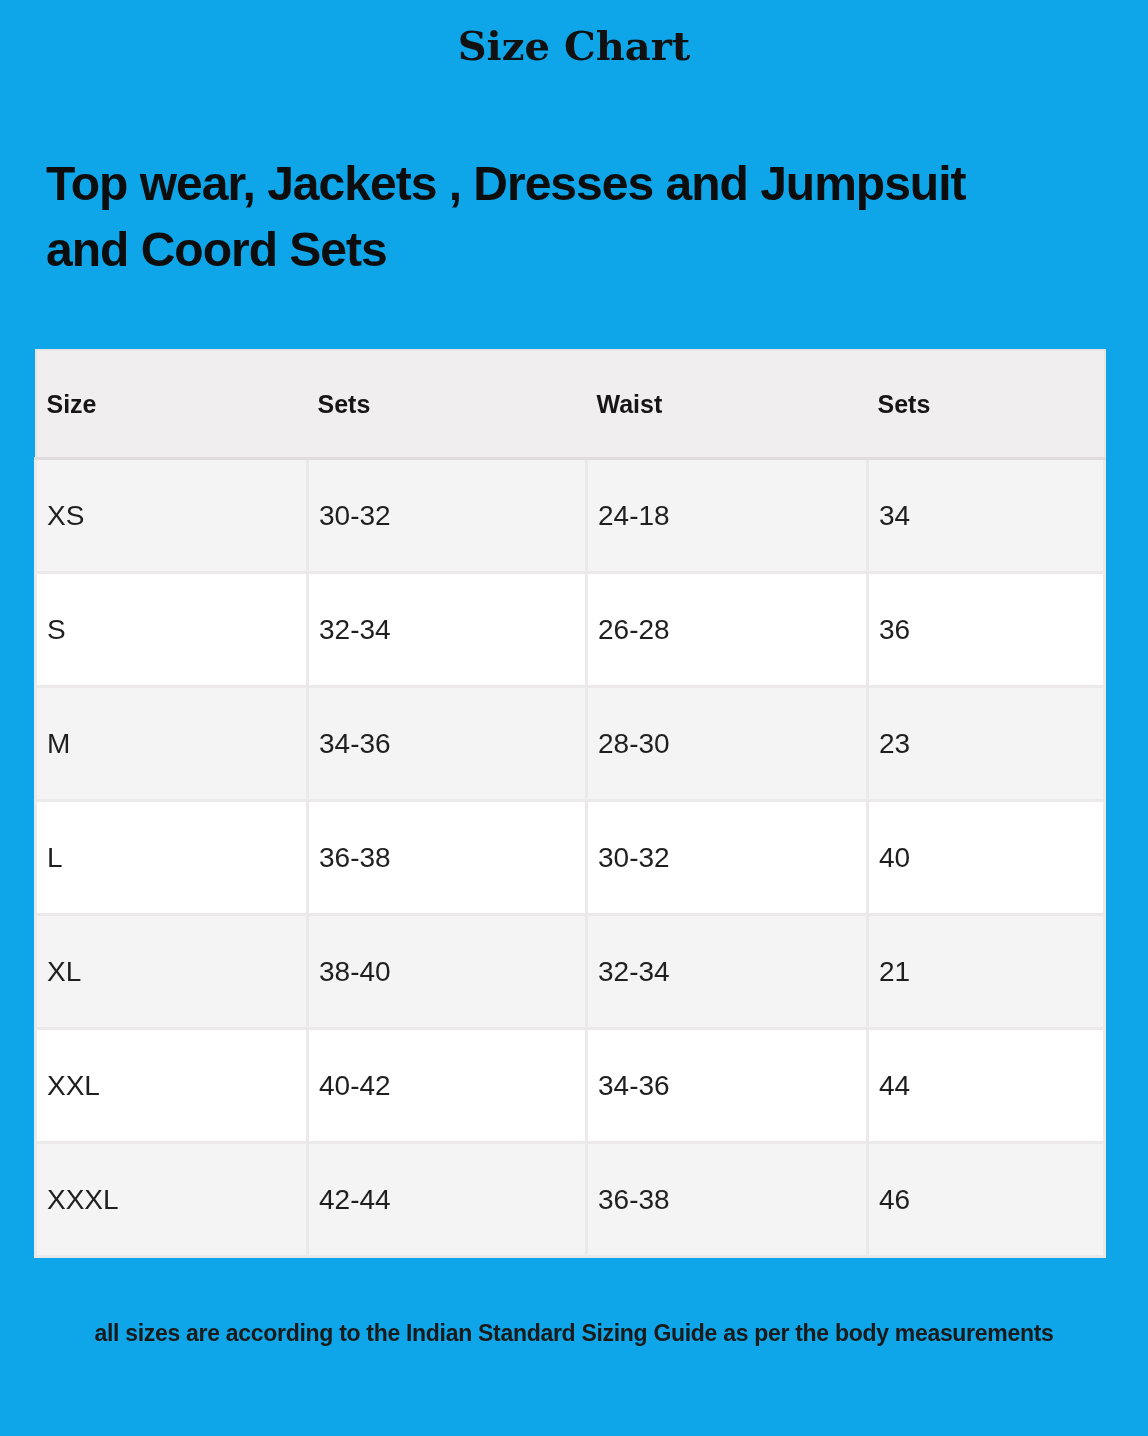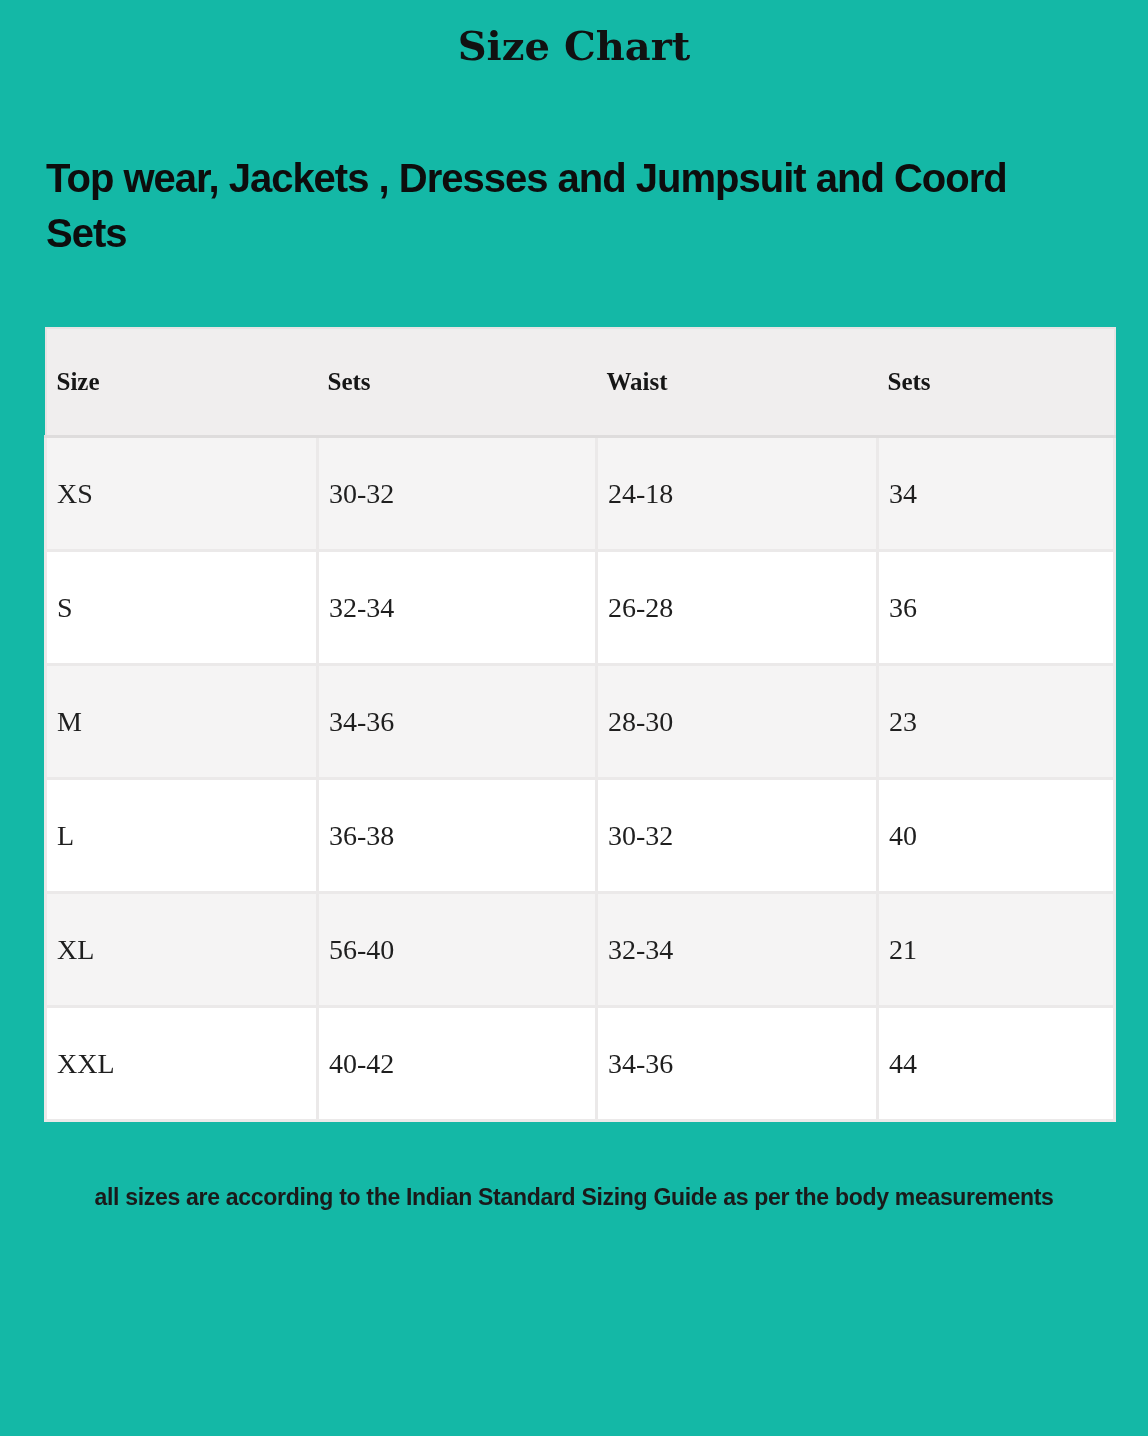--- a/index.html
+++ b/index.html
@@ -6,50 +6,49 @@
     margin: 0;
     padding: 0;
     background: #ffffff;
     width: 1148px;
     color: #1c1c1c;
     font-family: "Liberation Sans", sans-serif;
   }
   .page {
     width: 1148px;
     height: 1436px;
-    background: #14b8a6;
+    background: #0ea5e9;
     overflow: hidden;
     position: relative;
   }
   .page-title {
     margin-top: 22px;
     text-align: center;
     font-family: "DejaVu Serif", "Liberation Serif", serif;
     font-weight: 700;
     font-size: 40px;
     letter-spacing: 0px;
     color: #111111;
   }
   .section-heading {
     margin: 82px 0 0 46px;
     max-width: 970px;
-    font-size: 40px;
+    font-size: 48px;
     line-height: 1.38;
     font-weight: 800;
     letter-spacing: -1px;
     color: #0d0d0d;
   }
   .size-table {
-    margin: 66px 0 0 44px;
+    margin: 66px 0 0 34px;
     border-collapse: collapse;
     table-layout: fixed;
     width: 1069px;
     font-size: 28px;
     color: #1f1f1f;
-    font-family: Liberation Serif, serif;
   }
   .size-table thead th {
     background: #f0eeee;
     height: 106px;
     text-align: left;
     vertical-align: middle;
     padding: 0 0 0 10px;
     font-size: 25px;
     font-weight: 700;
     color: #161616;
@@ -120,28 +119,34 @@
         <td>23</td>
       </tr>
       <tr>
         <td>L</td>
         <td>36-38</td>
         <td>30-32</td>
         <td>40</td>
       </tr>
       <tr>
         <td>XL</td>
-        <td>56-40</td>
+        <td>38-40</td>
         <td>32-34</td>
         <td>21</td>
       </tr>
       <tr>
         <td>XXL</td>
         <td>40-42</td>
         <td>34-36</td>
         <td>44</td>
       </tr>
+      <tr>
+        <td>XXXL</td>
+        <td>42-44</td>
+        <td>36-38</td>
+        <td>46</td>
+      </tr>
     </tbody>
   </table>
 
   <div class="footnote">all sizes are according to the Indian Standard Sizing Guide as per the body measurements</div>
 
 </div>
 
 </body></html>

